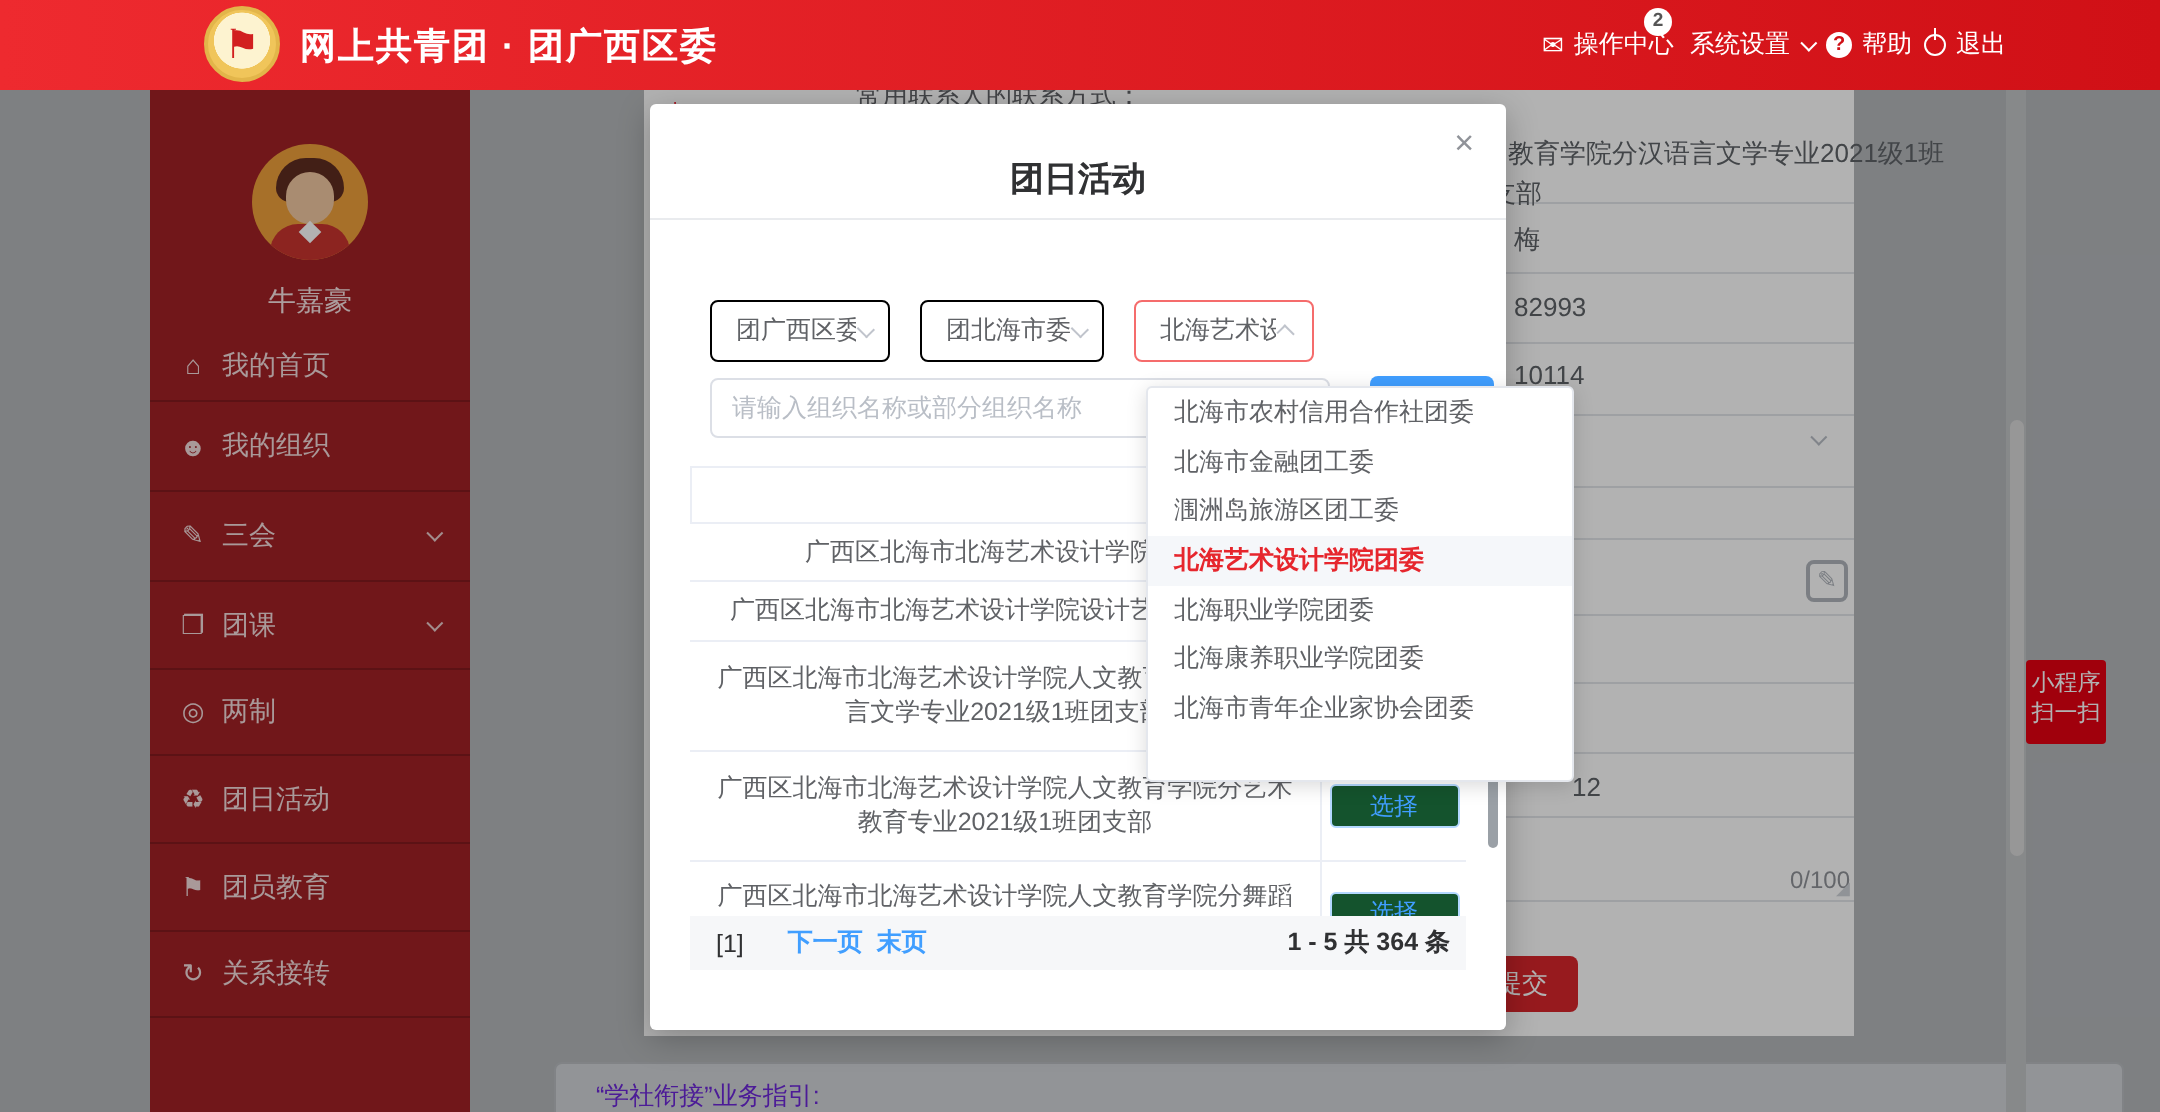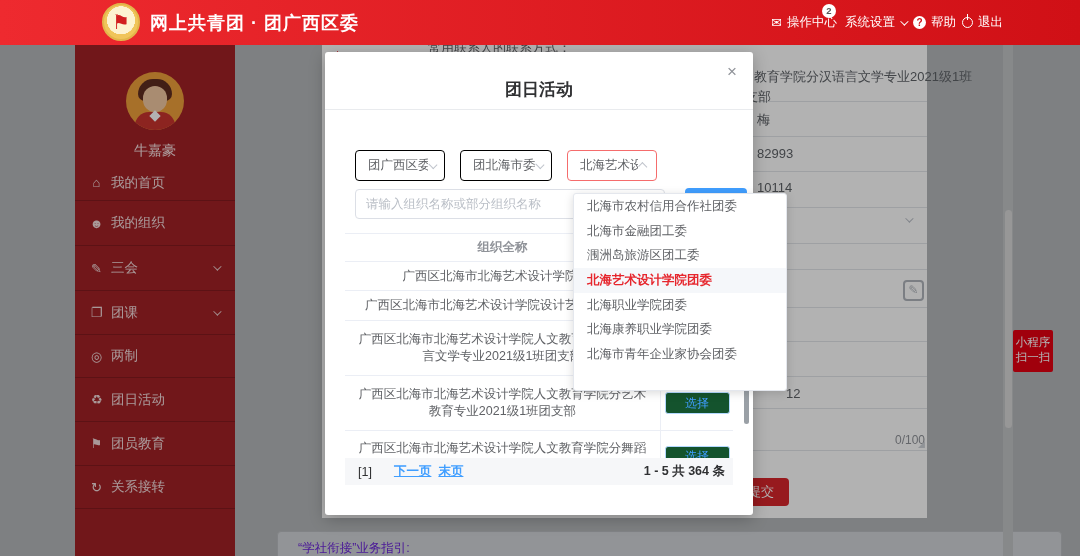--- a/index.html
+++ b/index.html
@@ -93,21 +93,21 @@
     font-size:12.5px; color:#606266; padding:5px 8px; line-height:17px; }
   .tact  { width:73px; border-left:1px solid #ebeef5; display:flex; align-items:center; justify-content:center; }
   .thead .tname { color:#909399; font-weight:bold; }
   .sel-btn { width:65px; height:22px; font-size:12px; color:#409eff; background:#14532d;
     border:1px solid #b3d8ff; border-radius:3px; cursor:pointer; font-family:inherit; }
   #table-scroll-thumb { position:absolute; left:419px; top:328px; width:5px; height:44px;
     background:#9aa0a6; border-radius:3px; }
   #pagination { position:absolute; left:20px; top:406px; width:388px; height:27px; background:#f6f7f9;
     display:flex; align-items:center; font-size:12.5px; padding:0 8px 0 13px; }
   #page-current { color:#303133; }
-  .plink { color:#409eff; font-weight:bold; cursor:pointer;text-decoration:underline; }
+  .plink { color:#409eff; font-weight:bold; cursor:pointer; }
   #page-next { margin-left:22px; }
   #page-last { margin-left:7px; }
   #page-summary { margin-left:auto; color:#303133; font-weight:bold; }
 
   
   #org-dropdown { position:absolute; left:573px; top:193px; width:214px; height:198px; background:#fff;
     border:1px solid #e4e7ed; border-radius:3px; box-shadow:0 2px 10px rgba(0,0,0,0.15); z-index:7;
     display:flex; flex-direction:column; }
   .ditem { height:24.7px; line-height:24.7px; padding-left:13px; font-size:12.5px; color:#606266;
     white-space:nowrap; cursor:pointer; }
@@ -224,21 +224,20 @@
     <div class="filter active" style="left:242px;width:90px;">
       <span class="ftext" style="width:58px;">北海艺术设计</span>
       <span class="chev up fchev2"></span>
     </div>
 
     <input id="search-input" placeholder="请输入组织名称或部分组织名称" style="">
     <button id="search-btn"></button>
 
     <div id="org-table">
       <div class="trow thead" style="min-height:28px;">
-        <div class="tname">组织全称</div>
         <div class="tact"></div>
       </div>
       <div class="trow" style="min-height:29px;">
         <div class="tname">广西区北海市北海艺术设计学院团委</div>
         <div class="tact">
             <button class="sel-btn">选择</button>
           </div>
       </div>
       <div class="trow" style="min-height:30px;">
         <div class="tname">广西区北海市北海艺术设计学院设计艺术学院团委</div>

